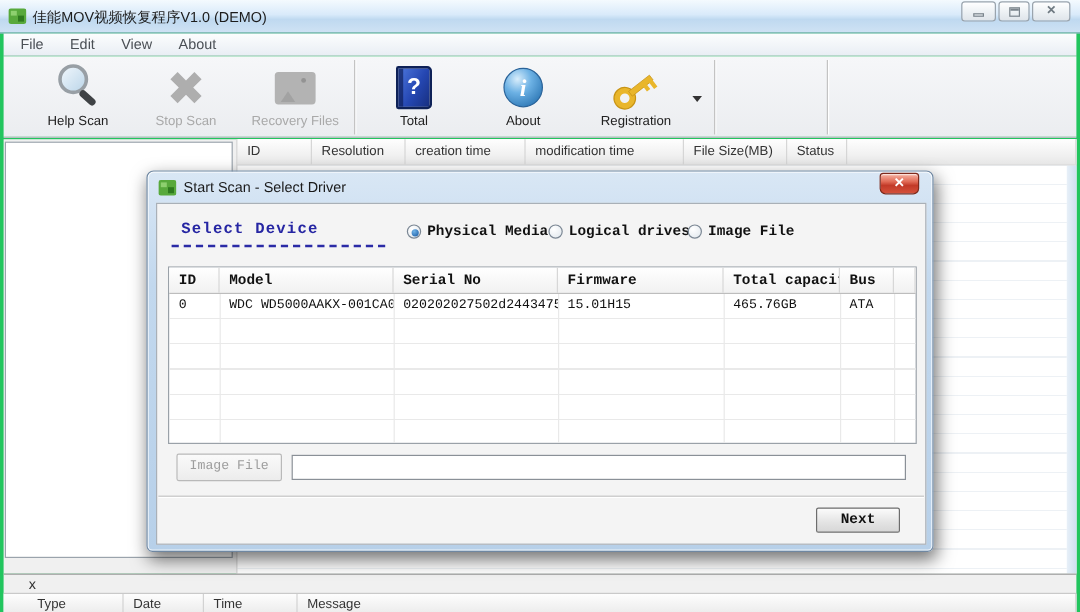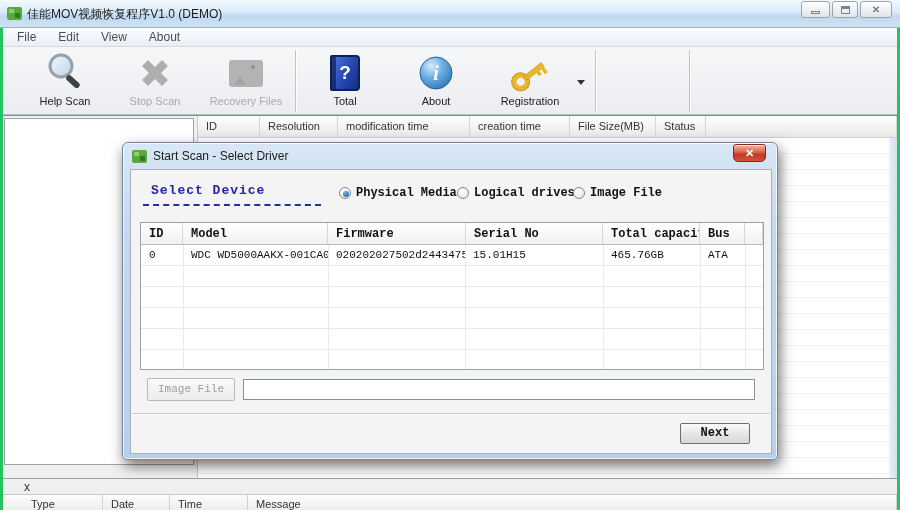--- a/index.html
+++ b/index.html
@@ -261,22 +261,22 @@
     <div class="tb-sep" style="left:592px;"></div>
     <div class="tb-sep" style="left:686px;"></div>
   </div>
 
   <div class="content">
     <div class="left-panel"></div>
     <div class="right-panel">
       <div class="grid-header">
         <div class="cell" style="width:62px">ID</div>
         <div class="cell" style="width:78px">Resolution</div>
+        <div class="cell" style="width:100px">creation time</div>
         <div class="cell" style="width:132px">modification time</div>
-        <div class="cell" style="width:100px">creation time</div>
         <div class="cell" style="width:86px">File Size(MB)</div>
         <div class="cell" style="width:50px">Status</div>
         <div class="cell" style="flex:1"></div>
       </div>
       <div class="rows-area"></div>
       <div class="v-scroll"></div>
     </div>
   </div>
 
   <div class="log-panel">
@@ -318,22 +318,22 @@
         <label class="radio" style="left:442px">
           <span class="rb"></span>
           <span>Image File</span>
         </label>
       </div>
 
       <div class="dtable">
         <div class="dtable-header">
           <div class="cell c0">ID</div>
           <div class="cell c1">Model</div>
+          <div class="cell c2">Serial No</div>
           <div class="cell c3">Firmware</div>
-          <div class="cell c2">Serial No</div>
           <div class="cell c4">Total capacity</div>
           <div class="cell c5">Bus</div>
           <div class="cell" style="flex:1"></div>
         </div>
         <div class="dtable-body">
           <div class="dcol" style="left:42px"></div>
           <div class="dcol" style="left:187px"></div>
           <div class="dcol" style="left:324px"></div>
           <div class="dcol" style="left:462px"></div>
           <div class="dcol" style="left:559px"></div>

